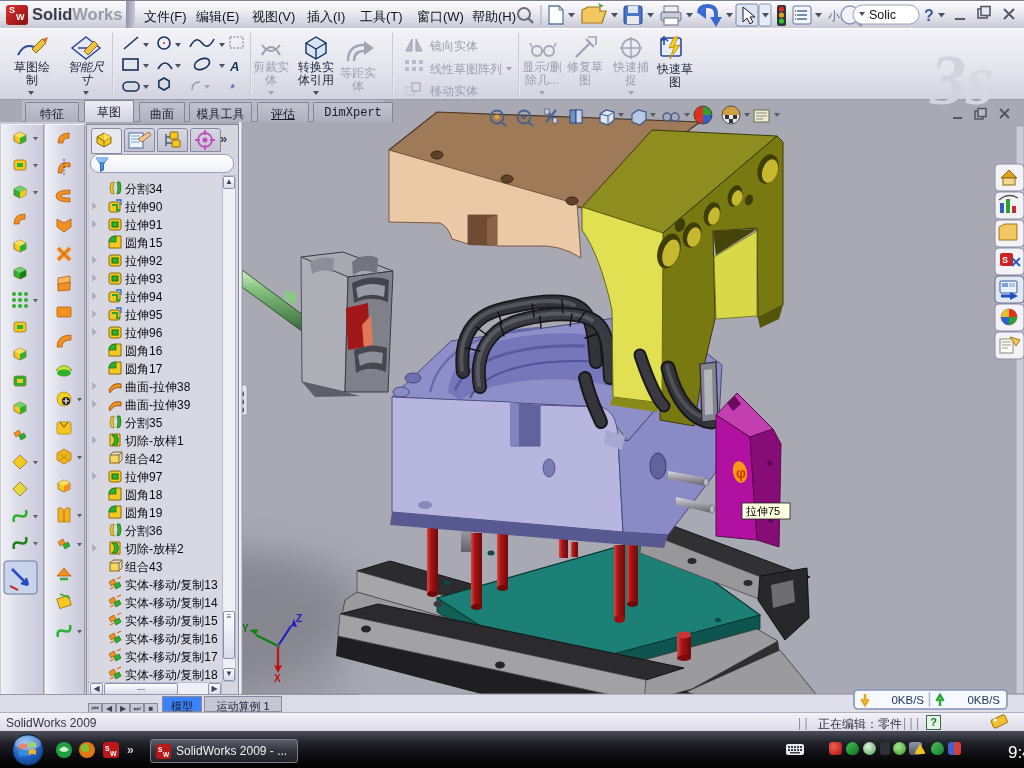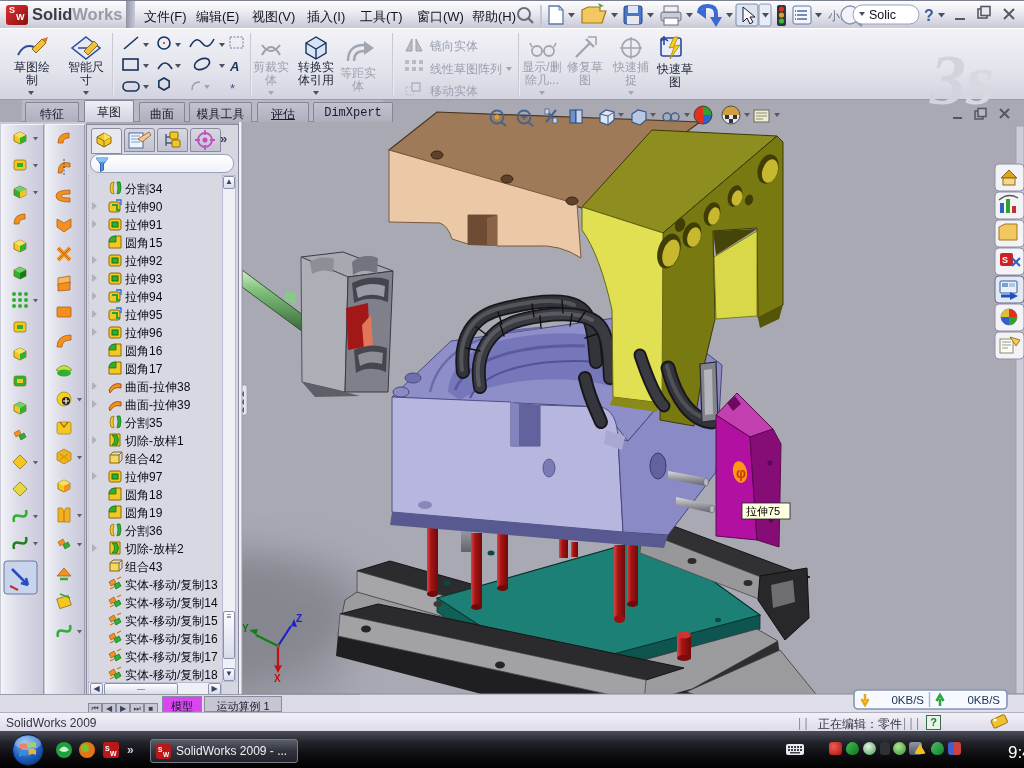--- a/index.html
+++ b/index.html
@@ -39,21 +39,21 @@
 .trow{position:absolute;left:6px;height:18px;font-size:12px;color:#0a0a14;white-space:nowrap;}
 .trow .tic{position:absolute;left:20px;top:1px;}
 .trow .ttx{position:absolute;left:38px;top:2px;}
 .texp{position:absolute;left:5px;width:0;height:0;border-top:4px solid transparent;border-bottom:4px solid transparent;border-left:5px solid #b0b0c0;}
 
 .sbar{background:#eef0f6;border:1px solid #b8bcd0;}
 .sbtn{position:absolute;background:linear-gradient(#fdfdff,#d8dcea);border:1px solid #8a92b0;border-radius:2px;font-size:8px;color:#3a4260;text-align:center;}
 
 #btabs{left:0px;top:594px;width:360px;height:18px;background:#dcdce6;border-top:1px solid #9a9aa8;}
 .mtab{position:absolute;top:1px;height:16px;font-size:11px;color:#1a1a2e;text-align:center;border:1px solid #8a8a9e;background:#c6c6d2;padding-top:2px;}
-.mtab.act{background:#d946ef;}
+.mtab.act{background:#3b82f6;}
 
 #statusbar{left:0;top:712px;width:1024px;height:19px;background:linear-gradient(#f2f1f8,#dddbe8);border-top:1px solid #b0b0c0;font-size:12px;color:#34343e;}
 
 #taskbar{left:0;top:731px;width:1024px;height:37px;background:linear-gradient(#4b4e59,#23242b 30%,#101014 60%,#000);}
 .tbtn{position:absolute;top:8px;height:24px;border:1px solid #787c8a;border-radius:3px;background:linear-gradient(#484b56,#26272e 50%,#17181d);color:#f0f0f4;font-size:12px;}
 .trayic{position:absolute;top:11px;width:13px;height:13px;border-radius:3px;}
 </style>
 </head>
 <body>
 <div id="root">
@@ -201,21 +201,21 @@
         <path d="M28 4 L32 8 L34 2 Z" fill="#d87838"></path>
       </svg>
     <div class="cmdtext abs" style="left:4px;top:32px;width:56px;">草图绘<br>制</div>
     <div class="darr abs" style="left:28px;top:62px;"></div>
 
     <svg class="abs" style="left:70px;top:6px;" width="32" height="26" viewBox="0 0 32 26">
         <path d="M16 2 L30 13 L16 24 L2 13 Z" fill="#e8e8f4" stroke="#2a4a9a" stroke-width="1.5"></path>
         <path d="M8 13 L24 13" stroke="#2a4a9a" stroke-width="1.5"></path>
         <path d="M14 16 L24 6 L28 10 L18 20 Z" fill="#f0c040" stroke="#8a6a10"></path>
       </svg>
-    <div class="cmdtext abs" style="left:60px;top:32px;width:52px;">智能尺<br>寸</div>
+    <div class="cmdtext abs" style="left:60px;top:32px;width:52px;font-style:italic;">智能尺<br>寸</div>
     <div class="darr abs" style="left:83px;top:62px;"></div>
     <div class="vsep abs" style="left:112px;"></div>
 
     <svg class="abs" style="left:118px;top:4px;" width="130" height="64" viewBox="0 0 130 64">
       <g stroke="#16335e" stroke-width="1.6" fill="none">
         <path d="M6 16 L20 4"></path>
         <circle cx="46" cy="10" r="6"></circle>
           <circle cx="46" cy="10" r="1" fill="#c03000" stroke="none"></circle>
         <path d="M72 14 Q78 2 84 10 Q90 18 96 6"></path>
         <rect x="5" y="26" width="15" height="11"></rect>

